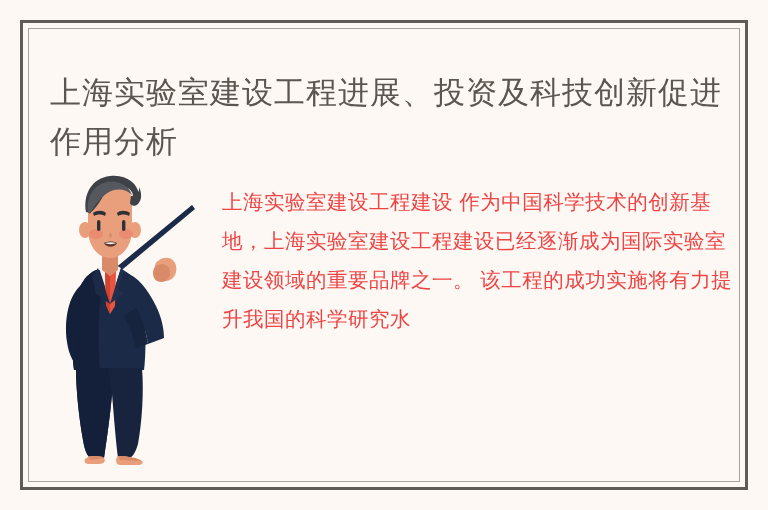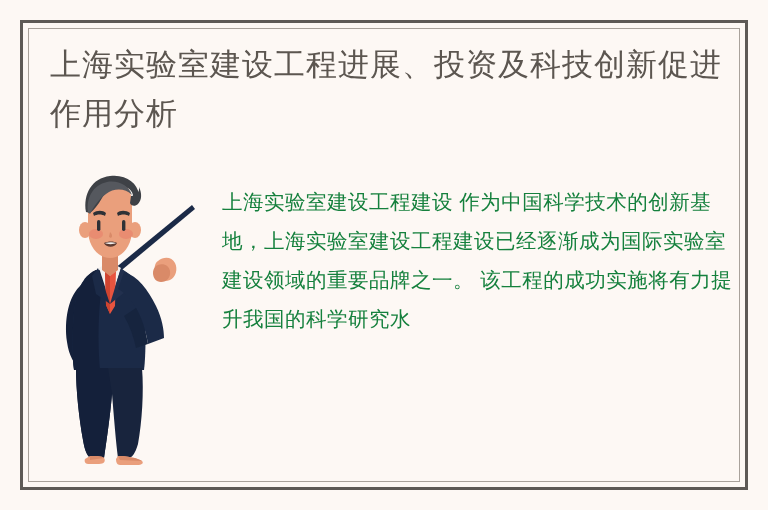--- a/index.html
+++ b/index.html
@@ -25,37 +25,37 @@
   .frame-inner{
     position:absolute;
     left:28px; top:28px;
     width:712px; height:454px;
     border:1px solid #a9a29b;
     background:transparent;
   }
   
   .title{
     position:absolute;
-    left:50px; top:40px;
+    left:50px; top:68px;
     width:690px;
     font-size:31px;
     line-height:49px;
     font-weight:400;
     color:#5c5650;
     letter-spacing:1px;
     white-space:pre-wrap;
   }
   
   .body-text{
     position:absolute;
     left:222px; top:182px;
     width:516px;
     font-size:20.5px;
     line-height:39px;
-    color:#15803d;
+    color:#ef4444;
     letter-spacing:0.5px;
     white-space:pre-wrap;
   }
   
   .illustration{
     position:absolute;
     left:52px; top:172px;
     width:150px; height:300px;
   }
   .illustration svg{ display:block; width:150px; height:300px; }

